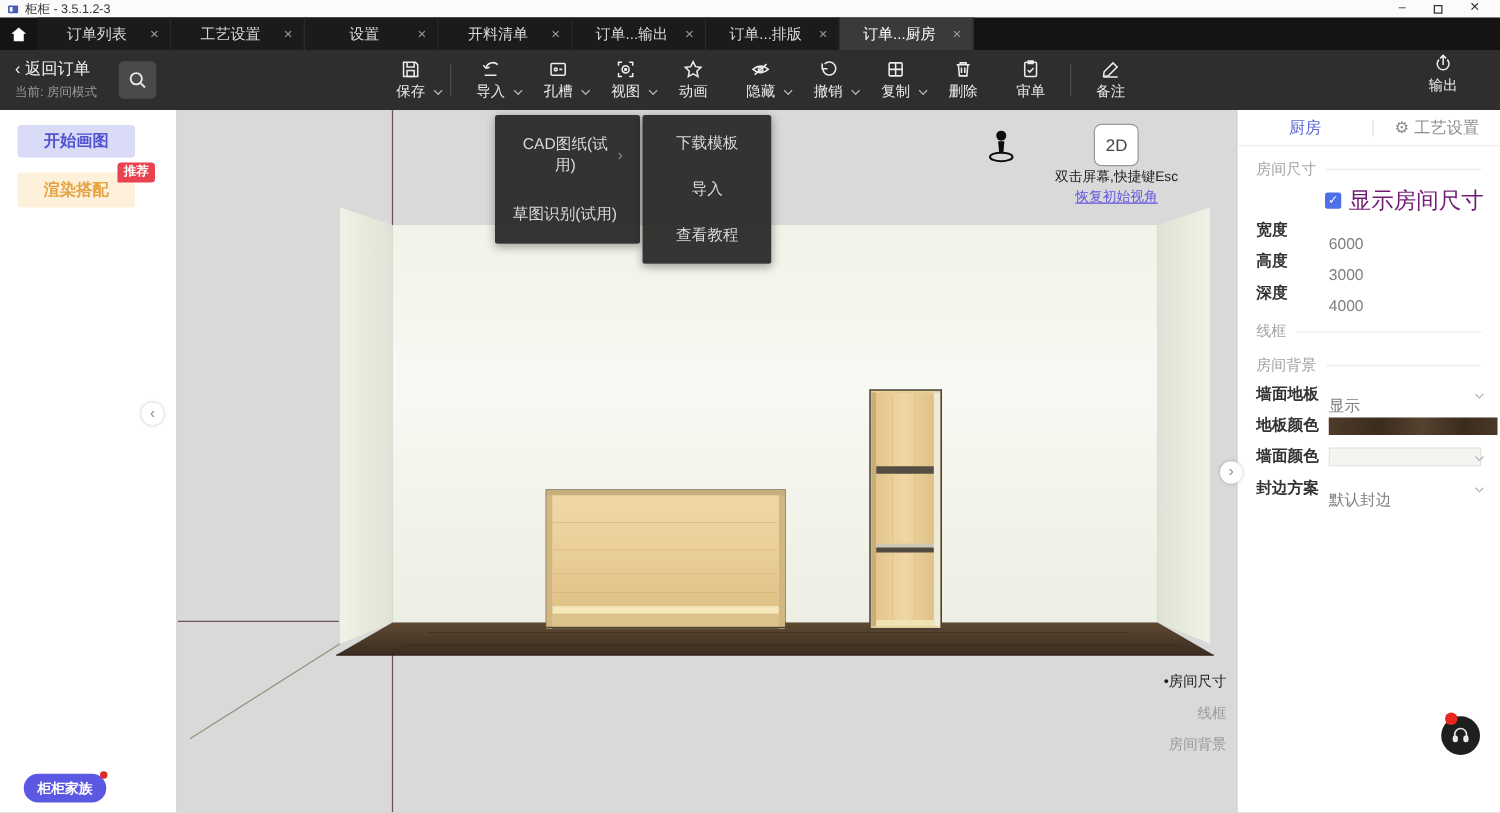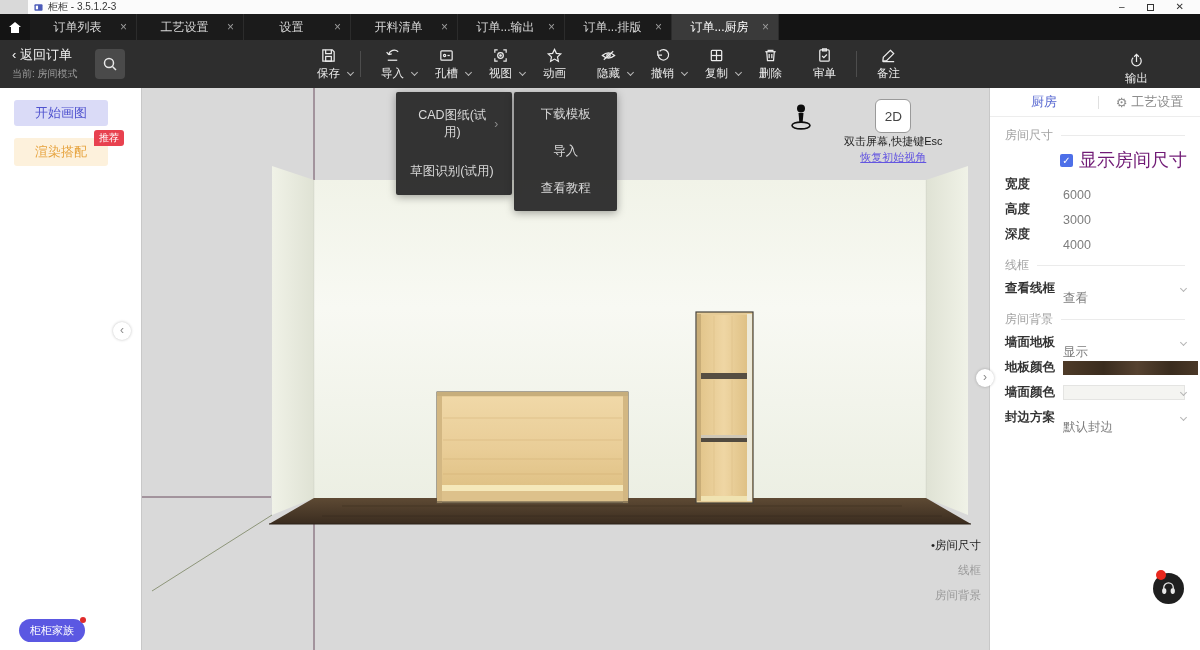--- a/index.html
+++ b/index.html
@@ -1,21 +1,21 @@
 <!DOCTYPE html>
 <html><head>
 <meta charset="utf-8">
 <style>
   * { margin:0; padding:0; box-sizing:border-box; }
   html,body { width:1200px; height:650px; overflow:hidden;
     font-family:"Liberation Sans","DejaVu Sans",sans-serif; background:#d9d9d9; }
 
   
   .titlebar { height:14px; background:#fbfbfb; display:flex; align-items:center;
-    padding:0 6px; gap:5px; font-size:10px; color:#333;margin-left:28px; }
+    padding:0 6px; gap:5px; font-size:10px; color:#333; }
   .titlebar .app-ico { width:9px; height:9px; flex:0 0 auto; }
   .win-controls { margin-left:auto; display:flex; align-items:center; gap:22px;
     padding-right:10px; color:#333; }
   .win-controls span { font-size:10px; line-height:10px; cursor:default; }
   .restore-box { width:7px; height:7px; border:1px solid #333; position:relative; display:inline-block; }
 
   
   .tabbar { height:26px; background:#141414; display:flex; align-items:stretch; }
   .home-btn { width:30px; display:flex; align-items:center; justify-content:center;
     color:#fff; font-size:13px; }
@@ -34,29 +34,29 @@
     background:#4a4a4a; border-radius:4px; display:flex; align-items:center; justify-content:center; }
   .tool-row { position:absolute; left:306px; top:0; height:48px; display:flex;
     align-items:center; gap:9px; }
   .tbtn { width:45px; height:44px; display:flex; flex-direction:column; align-items:center;
     justify-content:center; gap:2px; position:relative; cursor:default; }
   .tbtn .tlabel { font-size:11.5px; color:#ececec; white-space:nowrap; }
   .tbtn .chev { position:absolute; right:-2px; bottom:11px; }
   .chev { width:5px; height:5px; border-right:1.4px solid #b9b9b9; border-bottom:1.4px solid #b9b9b9;
     display:inline-block; transform:rotate(45deg); }
   .tdivider { width:1px; height:26px; background:#4d4d4d; }
-  .output-btn { position:absolute; right:41px; top:2px; width:45px; height:44px;
-    display:flex; flex-direction:column; align-items:center; justify-content:flex-end; gap:2px; }
+  .output-btn { position:absolute; right:23px; top:2px; width:45px; height:44px;
+    display:flex; flex-direction:column; align-items:center; justify-content:flex-start; gap:2px; }
   .output-btn .tlabel { font-size:11.5px; color:#ececec; }
 
   
   .main { display:flex; height:562px; position:relative; }
 
   
-  .sidebar { width:145px; background:#ffffff; position:relative; border-right:1px solid #c8c8c8; z-index:5; }
+  .sidebar { width:145px; background:#ffffff; position:relative; border-right:1px solid #c8c8c8; z-index:5;font-weight:bold; }
   .side-btn { position:absolute; left:14px; width:94px; border-radius:3px; font-size:13px;
     display:flex; align-items:center; justify-content:center; cursor:default; }
   .btn-draw { top:12px; height:26px; background:#dadbf7; color:#5053cf; }
   .btn-render { top:50px; height:28px; background:#fdf1dc; color:#e6a23c; }
   .badge { position:absolute; top:-8px; right:-16px; background:#e8414f; color:#fff;
     font-size:10px; line-height:10px; padding:3px 5px; border-radius:3px 3px 3px 0; }
   .family-btn { position:absolute; left:19px; bottom:8px; background:#5b58e2; color:#fff;
     font-size:11px; padding:4px 11px; border-radius:12px; }
   .family-btn .dot { position:absolute; top:-2px; right:-1px; width:6px; height:6px;
     border-radius:50%; background:#e02b2b; }
@@ -454,25 +454,20 @@
     </div>
     <div class="rp-row">
       <span class="rp-label">深度</span>
       <span class="rp-value">4000</span>
     </div>
 
     <div class="rp-section">
       <span>线框</span>
         <span class="hline"></span>
     </div>
-    <div class="rp-row">
-      <span class="rp-label">查看线框</span>
-      <span class="rp-value">查看</span>
-      <span class="chev"></span>
-    </div>
 
     <div class="rp-section">
       <span>房间背景</span>
         <span class="hline"></span>
     </div>
     <div class="rp-row">
       <span class="rp-label">墙面地板</span>
       <span class="rp-value">显示</span>
       <span class="chev"></span>
     </div>

